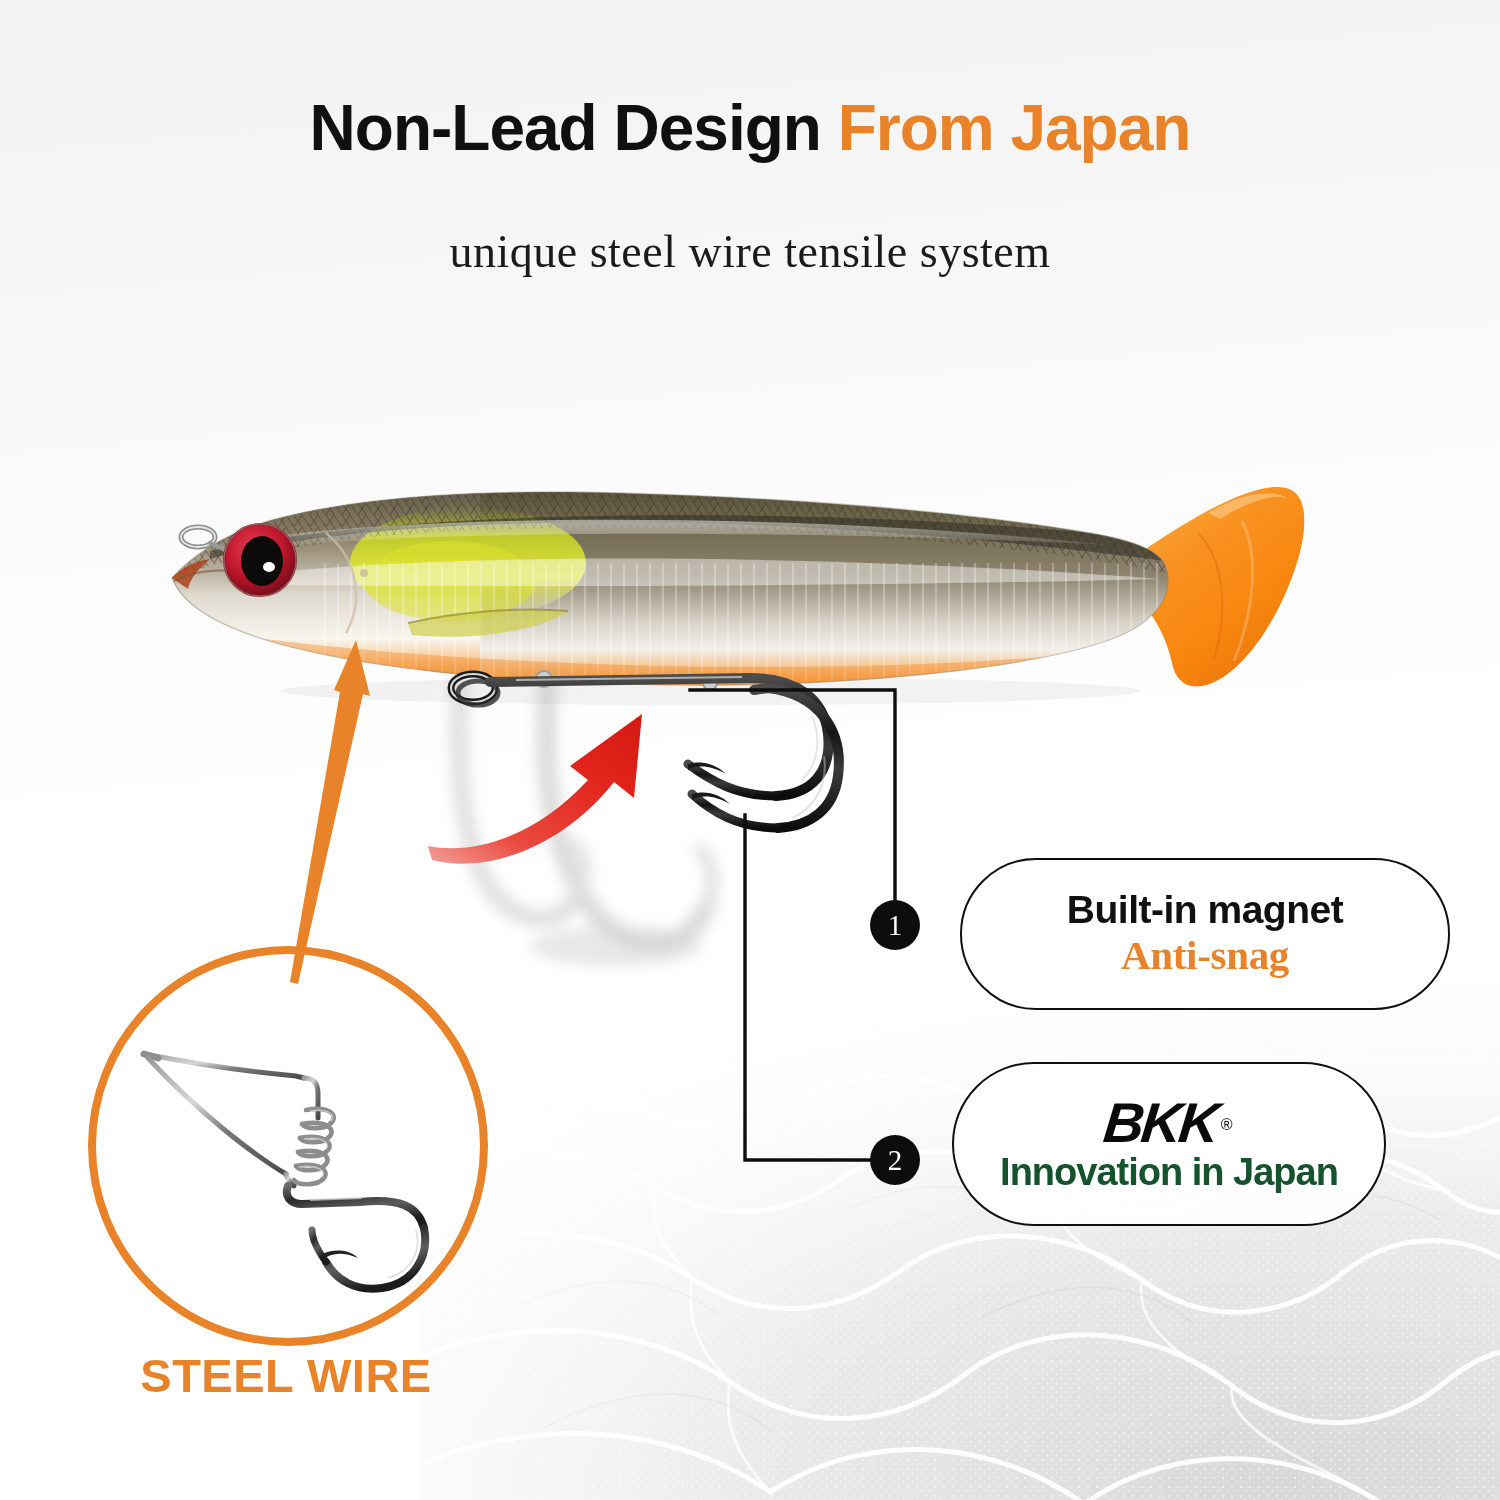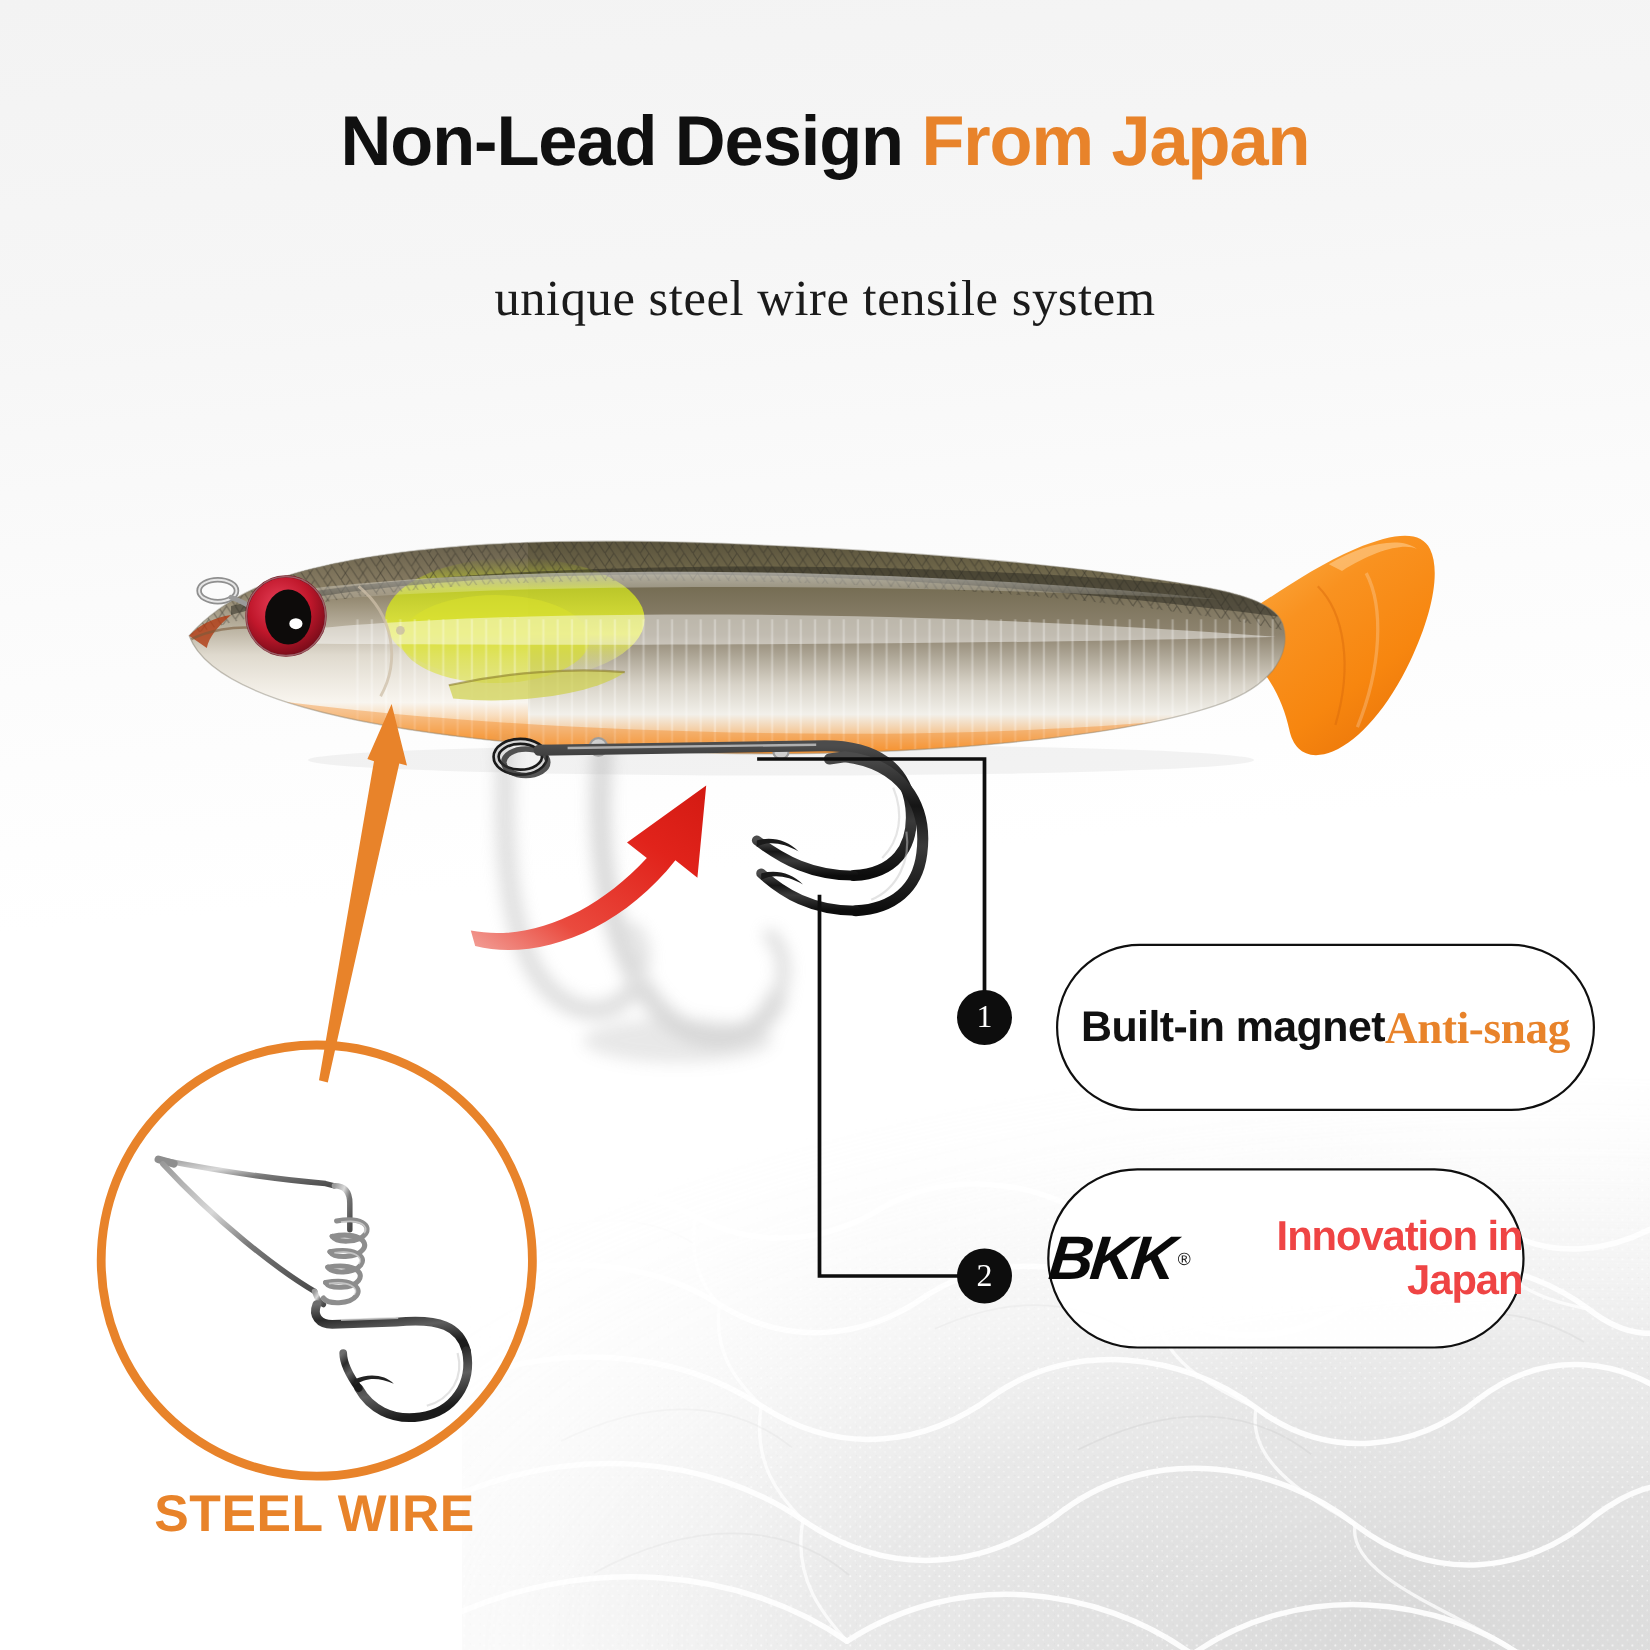--- a/index.html
+++ b/index.html
@@ -24,21 +24,21 @@
 
   
   .headline{
     position:absolute;top:96px;left:0;width:1500px;text-align:center;
     font-size:64px;font-weight:bold;letter-spacing:-1px;line-height:1;
     white-space:nowrap;
   }
   .headline .dark{color:#101010;}
   .headline .accent{color:#E8832A;}
   .subtitle{
-    position:absolute;top:244px;left:0;width:1500px;text-align:center;
+    position:absolute;top:225px;left:0;width:1500px;text-align:center;
     font-family:"Liberation Serif", serif;
     font-size:46px;color:#1b1b1b;letter-spacing:.5px;
   }
 
   
   .lure-wrap{position:absolute;left:150px;top:455px;width:1230px;height:270px;}
   .lure-wrap svg{display:block;width:100%;height:100%;overflow:visible;}
 
   
   .hook-wrap{position:absolute;left:420px;top:660px;width:460px;height:330px;}
@@ -54,42 +54,42 @@
     display:flex;align-items:center;justify-content:center;
     font-family:"Liberation Serif", serif;font-size:29px;line-height:1;
   }
   .badge-1{left:870px;top:900px;}
   .badge-2{left:870px;top:1135px;}
 
   
   .pill{
     position:absolute;border:2.5px solid #0f0f0f;border-radius:999px;
     background:rgba(255,255,255,.94);
-    display:flex;flex-direction:row;align-items:center;justify-content:center;
-    text-align:right;
+    display:flex;flex-direction:column;align-items:center;justify-content:center;
+    text-align:left;
   }
   .pill-1{left:960px;top:858px;width:486px;height:148px;}
   .pill-2{left:952px;top:1062px;width:430px;height:160px;}
   .pill-line1{
     font-size:39px;font-weight:bold;color:#111;line-height:1.05;letter-spacing:-.5px;
   }
   .pill-line2{
     font-family:"Liberation Serif", serif;
     font-size:41px;font-weight:bold;color:#E8832A;line-height:1.1;margin-top:2px;
     letter-spacing:-.3px;
   }
   .bkk-logo{
     display:flex;align-items:flex-start;justify-content:center;
     font-size:56px;font-weight:bold;font-style:italic;color:#0a0a0a;
     letter-spacing:-3px;line-height:1;transform:skewX(-6deg);
   }
   .bkk-reg{font-size:16px;font-style:normal;letter-spacing:0;
     transform:skewX(6deg);margin-left:5px;margin-top:22px;font-weight:normal;}
   .bkk-sub{
-    font-size:38px;font-weight:bold;color:#ef4444;letter-spacing:-1px;
+    font-size:38px;font-weight:bold;color:#14532d;letter-spacing:-1px;
     line-height:1.05;margin-top:2px;
   }
 
   
   .sw-circle{
     position:absolute;left:88px;top:946px;width:400px;height:400px;
     border:8px solid #E8832A;border-radius:50%;
     background:rgba(255,255,255,.55);
     box-sizing:border-box;
   }

